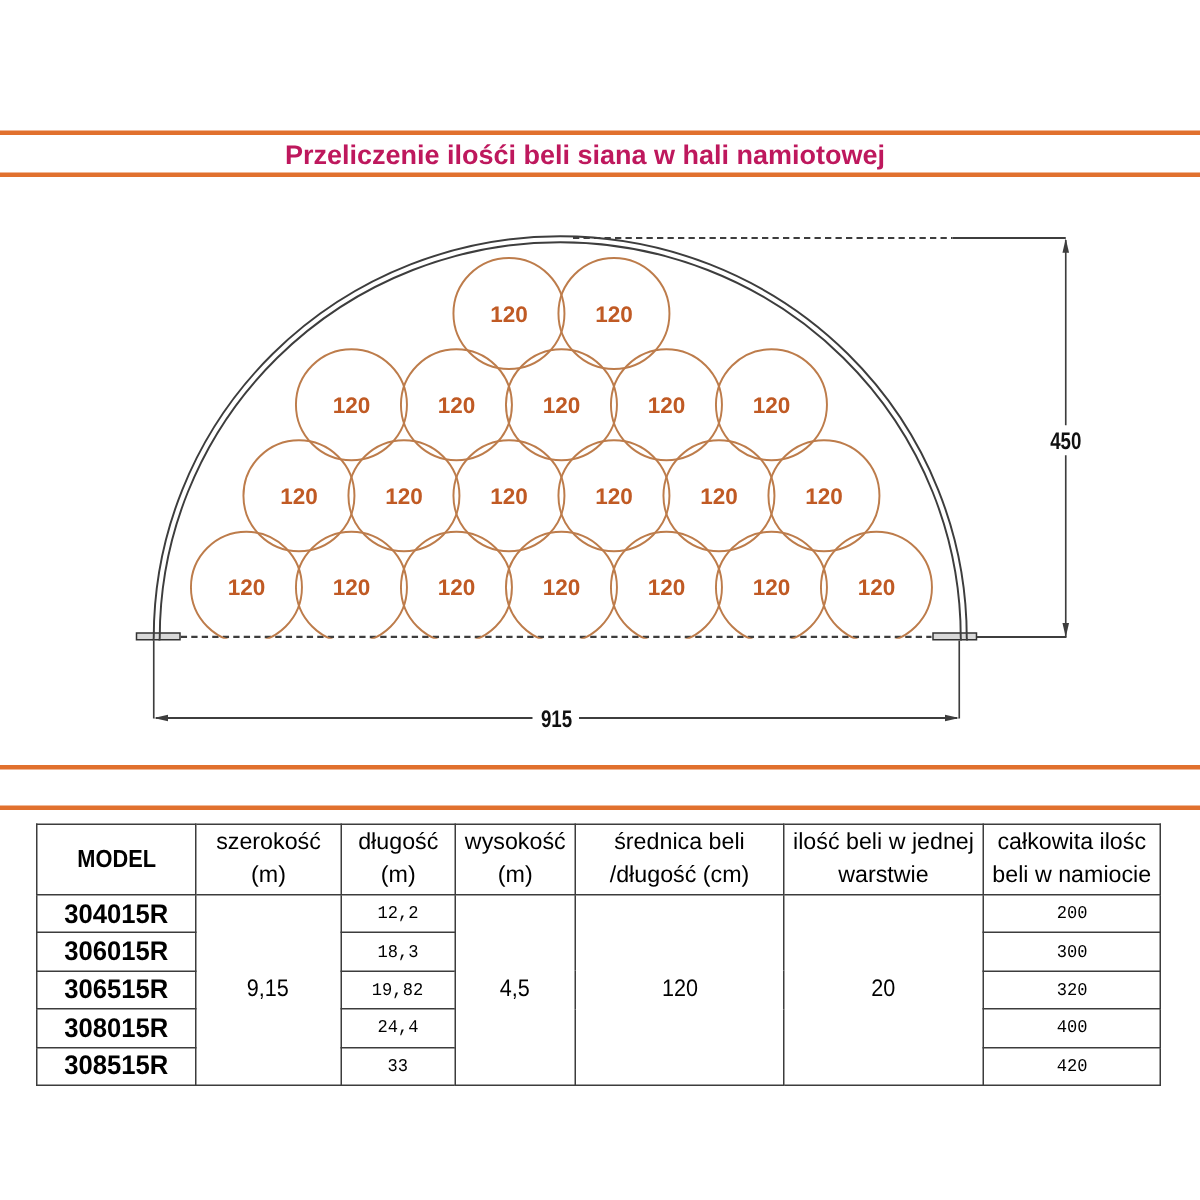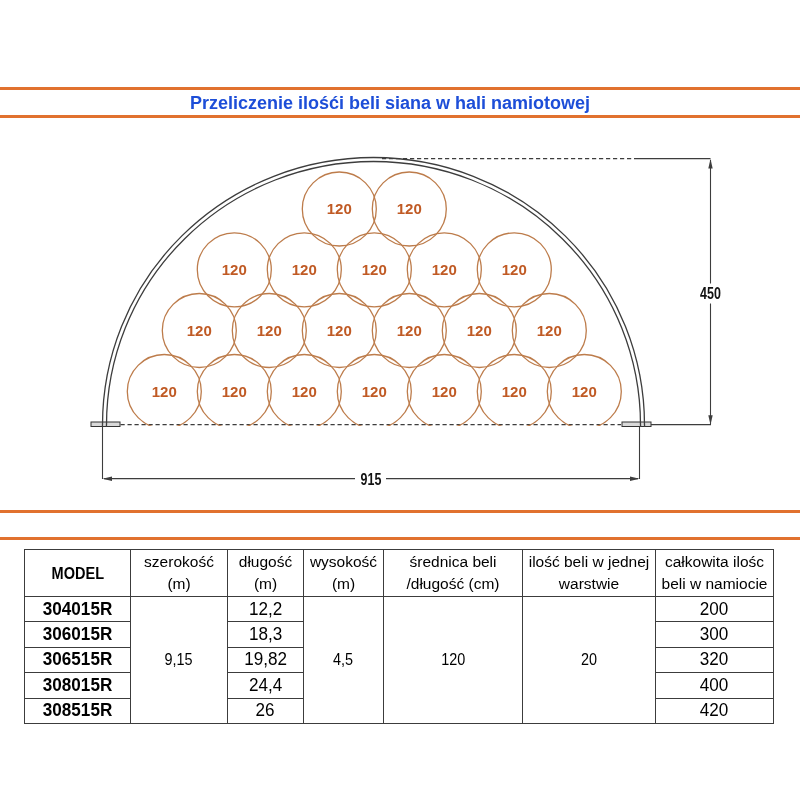--- a/index.html
+++ b/index.html
@@ -1,29 +1,29 @@
 <!DOCTYPE html>
 <html><head>
 <meta charset="utf-8">
 <style>
 html,body{margin:0;padding:0;background:#fff;}
 #page{position:relative;width:800px;height:800px;background:#fff;overflow:hidden;
   font-family:"Liberation Sans",sans-serif;}
 .oline{position:absolute;left:0;width:800px;height:3px;background:#e1712e;}
 #title{position:absolute;left:0;top:92.5px;width:780px;text-align:center;
-  font-size:18px;font-weight:bold;color:#1d4ed8;}
+  font-size:18px;font-weight:bold;color:#be185d;}
 #dsvg{position:absolute;left:0;top:0;}
 #logo{position:absolute;left:0;top:509px;width:800px;height:30px;}
 table{border-collapse:collapse;position:absolute;left:24px;top:549px;
   font-family:"Liberation Sans",sans-serif;color:#000;padding-left:46px;}
 td{border:1.4px solid #3c3c3c;text-align:center;vertical-align:middle;padding:0;}
 .hdr{font-size:15.5px;line-height:22px;margin-left:24px;}
 .mdl{font-size:18px;font-weight:bold;}
 .mdl span{display:inline-block;transform:scaleX(0.95);}
-.val{font-size:18px;}
+.val{font-size:12px;font-family:Liberation Mono, monospace;}
 .val span{display:inline-block;transform:scaleX(0.95);}
 .big{font-size:16px;}
 .big span{display:inline-block;transform:scaleX(0.9);}
 .mh span{display:inline-block;transform:scaleX(0.88);font-size:16.5px;font-weight:bold;}
 </style>
 </head>
 <body>
 <div id="page">
 
 <div class="oline" style="top:87px;"></div>
@@ -170,18 +170,18 @@
         </tr>
 
 <tr style="height:25.4px">
           <td class="mdl"><span>308015R</span></td>
           <td class="val"><span>24,4</span></td>
           <td class="val"><span>400</span></td>
         </tr>
 
 <tr style="height:25.4px">
           <td class="mdl"><span>308515R</span></td>
-          <td class="val"><span>26</span></td>
+          <td class="val"><span>33</span></td>
           <td class="val"><span>420</span></td>
         </tr>
 </tbody>
     </table>
 </div>
 
 </body></html>

